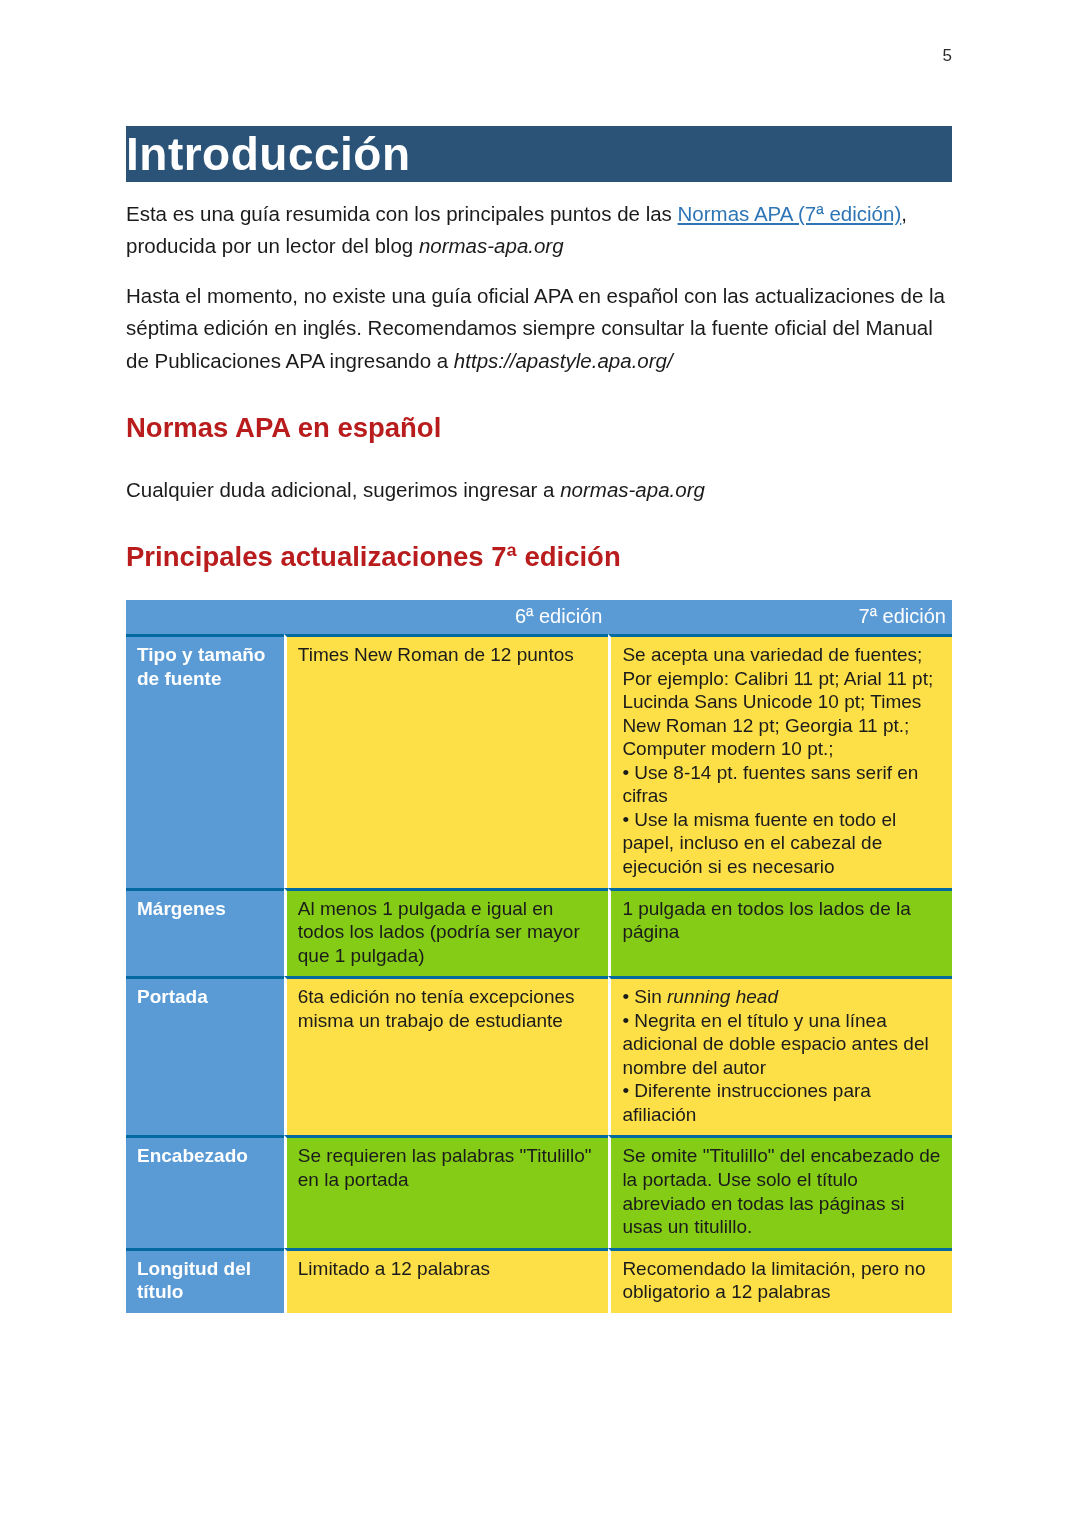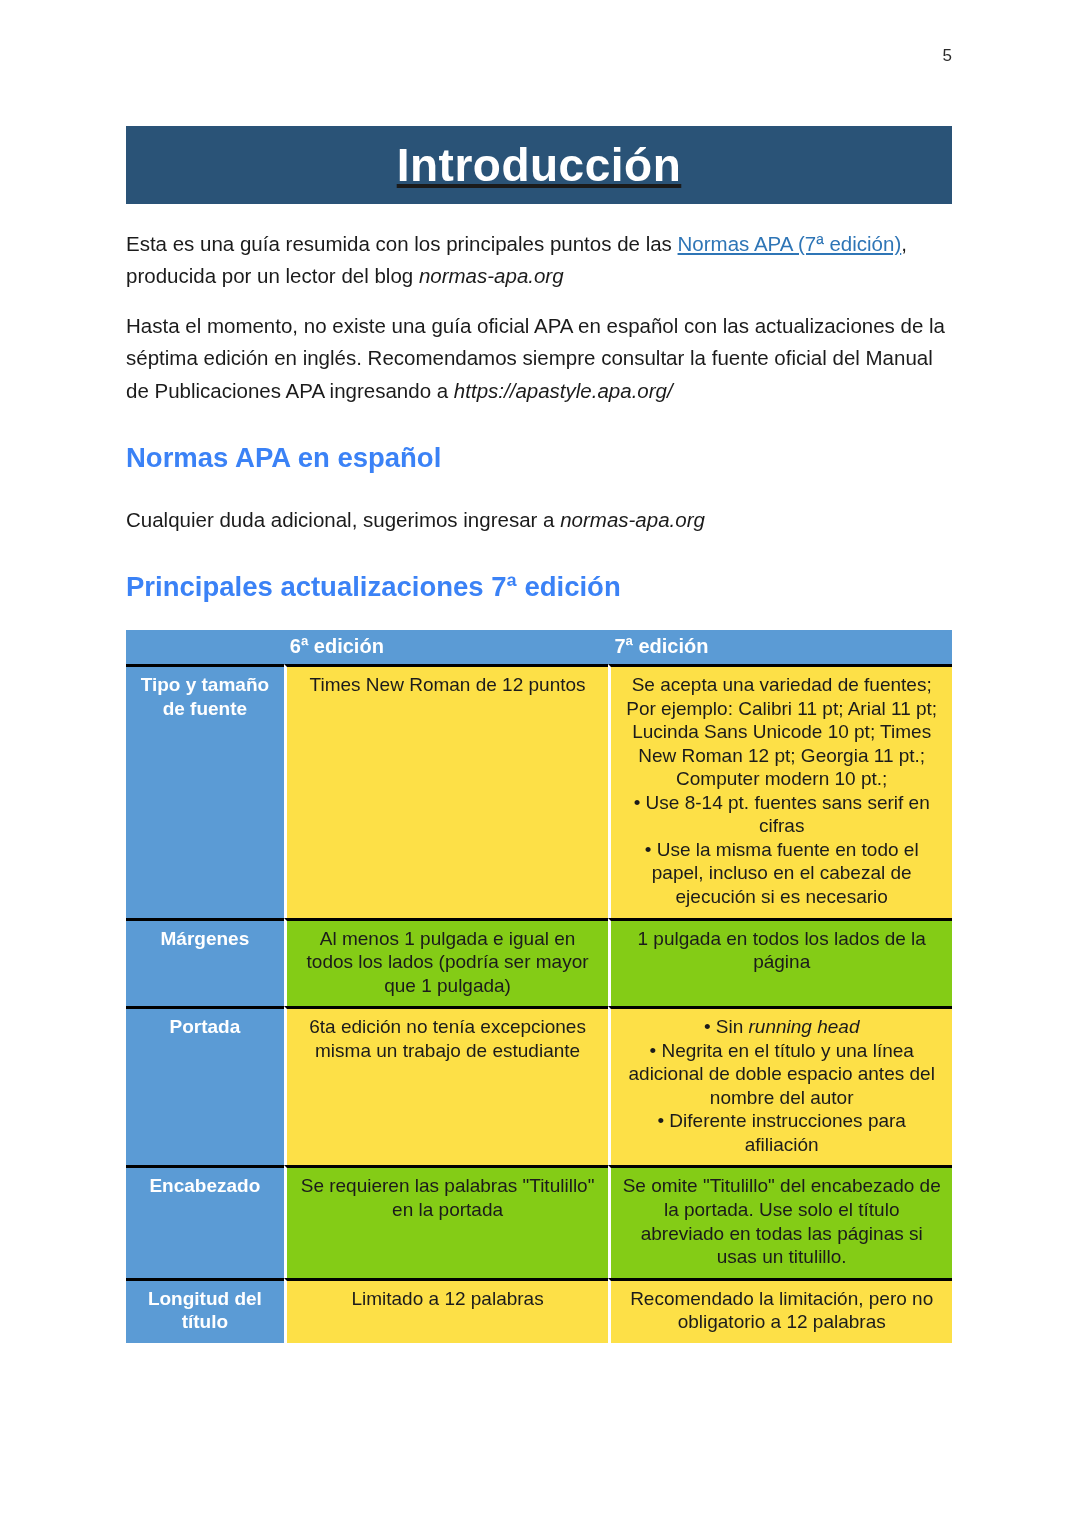--- a/index.html
+++ b/index.html
@@ -12,68 +12,67 @@
   .page { padding: 0 128px 0 126px; box-sizing: border-box; }
   .page-number {
     text-align: right;
     padding-top: 46px;
     font-size: 17px;
     color: #2b2b2b;
   }
   .banner {
     margin-top: 60px;
     background: #2a5377;
-    height: 78px;
-    display: flex; align-items: center; justify-content: center; text-decoration: underline;
+    height: 56px;
+    display: flex; align-items: center; 
   }
   .banner-title {
     color: #ffffff;
     font-size: 46px;
     font-weight: bold;
     margin: 0;
     letter-spacing: 0.5px;
   }
   p.body {
     font-size: 20.5px;
     line-height: 1.58;
     margin: 0 0 17px 0;
   }
-  p.first { margin-top: 24px; }
+  p.first { margin-top: 16px; }
   .it { font-style: italic; }
   a.doc-link { color: #2e75b6; text-decoration: underline; cursor: pointer; }
   h2.section-heading {
     font-size: 27.5px;
     font-weight: bold;
-    color: #3b82f6;
+    color: #b91c1c;
     margin: 35px 0 30px 0;
   }
   h2.tight { margin-bottom: 11px; }
   table.updates {
     width: 100%;
     border-collapse: separate;
     border-spacing: 0;
     margin-top: 27px;
     font-size: 19px;
     line-height: 1.24;
     table-layout: fixed;
   }
   table.updates th {
     background: #5b9bd5;
     color: #ffffff;
-    font-weight: bold;
+    font-weight: normal;
     font-size: 20px;
     padding: 4px 6px 5px;
-    text-align: left;
+    text-align: right;
   }
   table.updates td {
     vertical-align: top;
     padding: 6px 11px 9px;
-    border-top: 3px solid #000000;
+    border-top: 3px solid #0369a1;
     word-wrap: break-word;
-    text-align: center;
   }
   td.label-cell {
     background: #5b9bd5;
     color: #ffffff;
     font-weight: bold;
     padding: 6px 10px;
   }
   td.c2, td.c3 { border-left: 3px solid #ffffff; }
   tr.odd  td.data-cell { background: #fde047; }
   tr.even td.data-cell { background: #84cc16; margin-left: 40px; }

